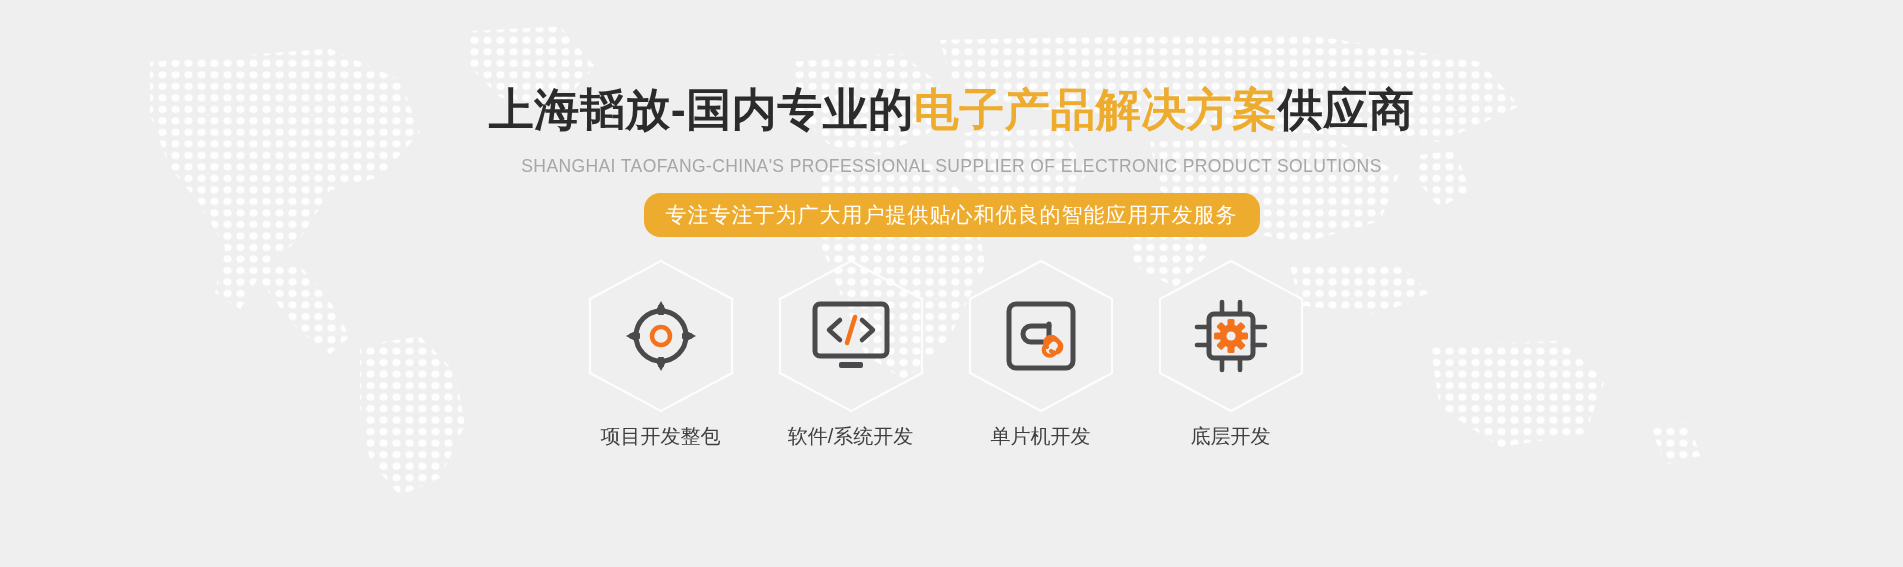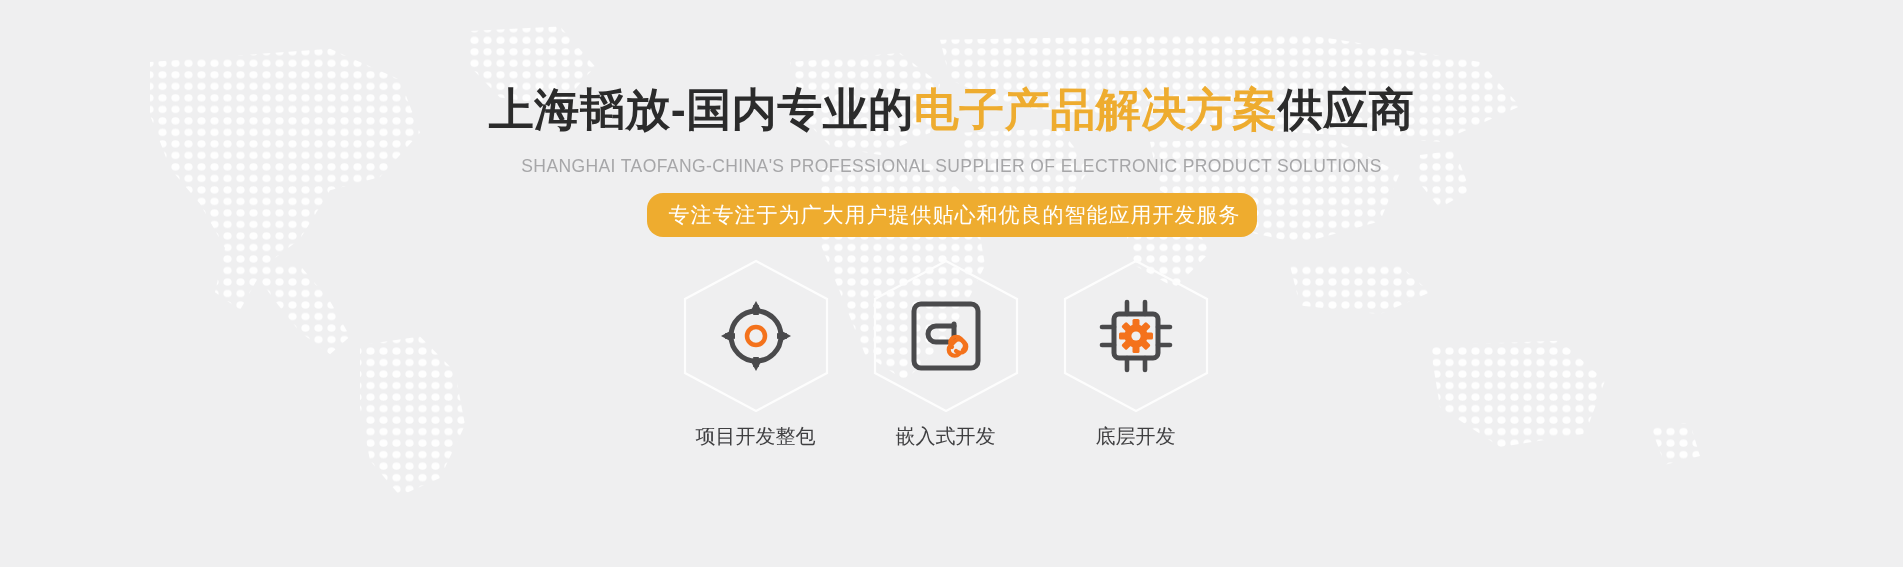--- a/index.html
+++ b/index.html
@@ -70,21 +70,21 @@
     display: flex;
     justify-content: center;
   }
   .badge {
     display: inline-block;
     background: #eeac2f;
     color: #ffffff;
     font-size: 21px;
     line-height: 21px;
     letter-spacing: 1px;
-    padding: 11px 16px 12px 22px;
+    padding: 11px 22px 12px 22px;
     border-radius: 16px;
     white-space: nowrap;
   }
 
   
   .services {
     position: absolute;
     left: 0;
     right: 12px;
     top: 258px;
@@ -204,38 +204,55 @@
             <rect x="34.2" y="58" width="5.6" height="10" fill="#4a4a4c"></rect>
             <rect x="6" y="34.2" width="10" height="5.6" fill="#4a4a4c"></rect>
             <rect x="58" y="34.2" width="10" height="5.6" fill="#4a4a4c"></rect>
           </svg>
         </div>
       </div>
       <div class="service-label">项目开发整包</div>
     </div>
 
 
+    <div class="service">
+      <div class="hex">
+        <svg class="hex-outline" viewBox="0 0 148 156">
+          <polygon points="74,3 145,41 145,115 74,153 3,115 3,41" fill="none" stroke="#fdfdfd" stroke-width="2.2"></polygon>
+        </svg>
+        <div class="glyph">
+          <svg width="82" height="72" viewBox="0 0 82 72">
+            <rect x="5" y="4" width="72" height="52" rx="5" fill="none" stroke="#4a4a4c" stroke-width="5"></rect>
+            <rect x="29" y="62" width="24" height="6" rx="2" fill="#4a4a4c"></rect>
+            <path d="M30 20 L19 30 L30 40" fill="none" stroke="#4a4a4c" stroke-width="4.5" stroke-linecap="round" stroke-linejoin="round"></path>
+            <path d="M52 20 L63 30 L52 40" fill="none" stroke="#4a4a4c" stroke-width="4.5" stroke-linecap="round" stroke-linejoin="round"></path>
+            <line x1="45" y1="17" x2="37" y2="43" stroke="#f4721c" stroke-width="4.5" stroke-linecap="round"></line>
+          </svg>
+        </div>
+      </div>
+      <div class="service-label">软件/系统开发</div>
+    </div>
 
 
     <div class="service">
       <div class="hex">
         <svg class="hex-outline" viewBox="0 0 148 156">
           <polygon points="74,3 145,41 145,115 74,153 3,115 3,41" fill="none" stroke="#fdfdfd" stroke-width="2.2"></polygon>
         </svg>
         <div class="glyph">
           <svg width="72" height="72" viewBox="0 0 72 72">
             <rect x="4" y="4" width="64" height="64" rx="7" fill="none" stroke="#4a4a4c" stroke-width="5"></rect>
             <path d="M44 26 L26 26 A8 8 0 0 0 26 42 L38 42" fill="none" stroke="#4a4a4c" stroke-width="5" stroke-linecap="round"></path>
             <path d="M44 24 L44 38" fill="none" stroke="#4a4a4c" stroke-width="5" stroke-linecap="round"></path>
             <path d="M42 47 a6 6 0 0 1 8.5 -8.5 l4 4 a6 6 0 0 1 -8.5 8.5" fill="none" stroke="#f4721c" stroke-width="4.2" stroke-linecap="round"></path>
             <path d="M49 54 a6 6 0 0 1 -8.5 -8.5 l4 -4 a6 6 0 0 1 8.5 8.5" fill="none" stroke="#f4721c" stroke-width="4.2" stroke-linecap="round"></path>
           </svg>
         </div>
       </div>
-      <div class="service-label">嵌入式开发</div>
+      <div class="service-label">单片机开发</div>
     </div>
 
     <div class="service">
       <div class="hex">
         <svg class="hex-outline" viewBox="0 0 148 156">
           <polygon points="74,3 145,41 145,115 74,153 3,115 3,41" fill="none" stroke="#fdfdfd" stroke-width="2.2"></polygon>
         </svg>
         <div class="glyph">
           <svg width="82" height="82" viewBox="0 0 82 82">
             <rect x="19" y="19" width="44" height="44" rx="5" fill="none" stroke="#4a4a4c" stroke-width="5"></rect>

